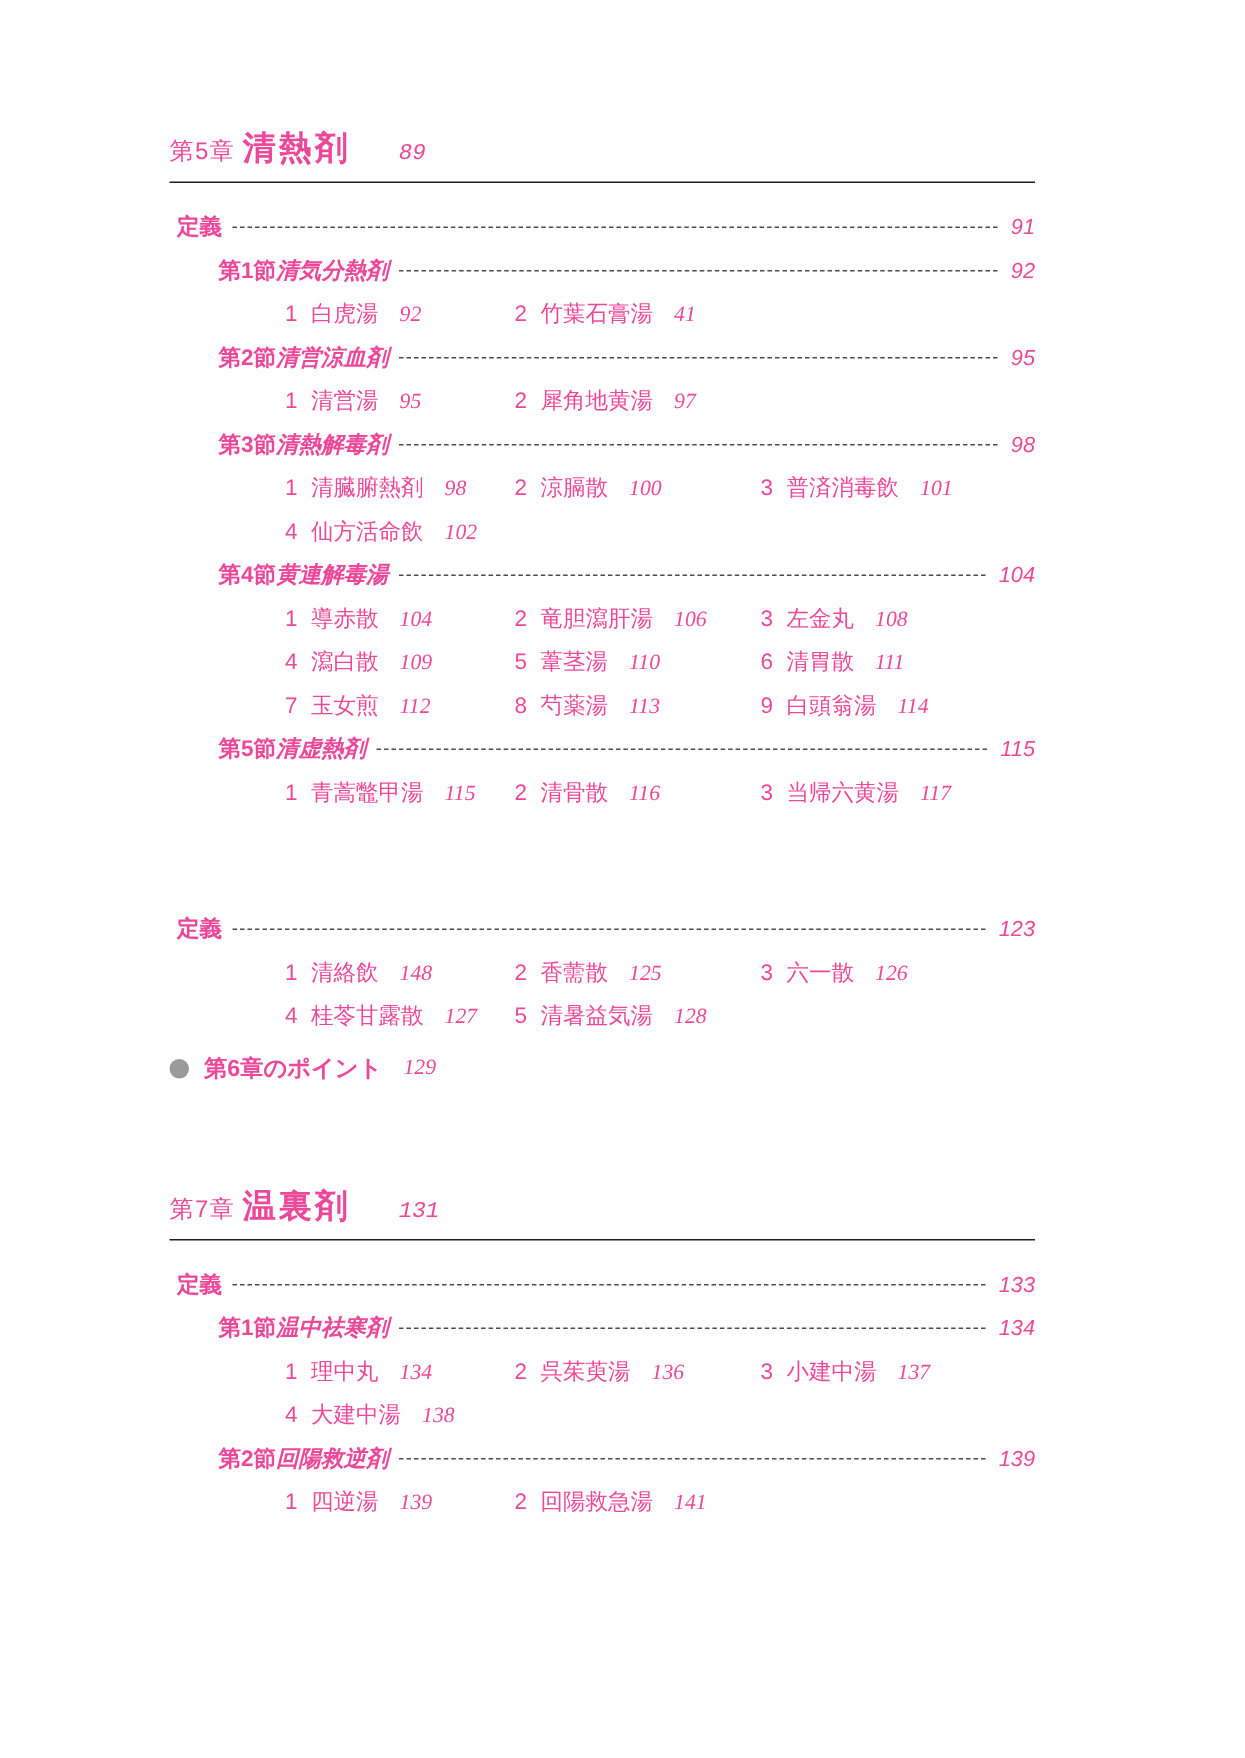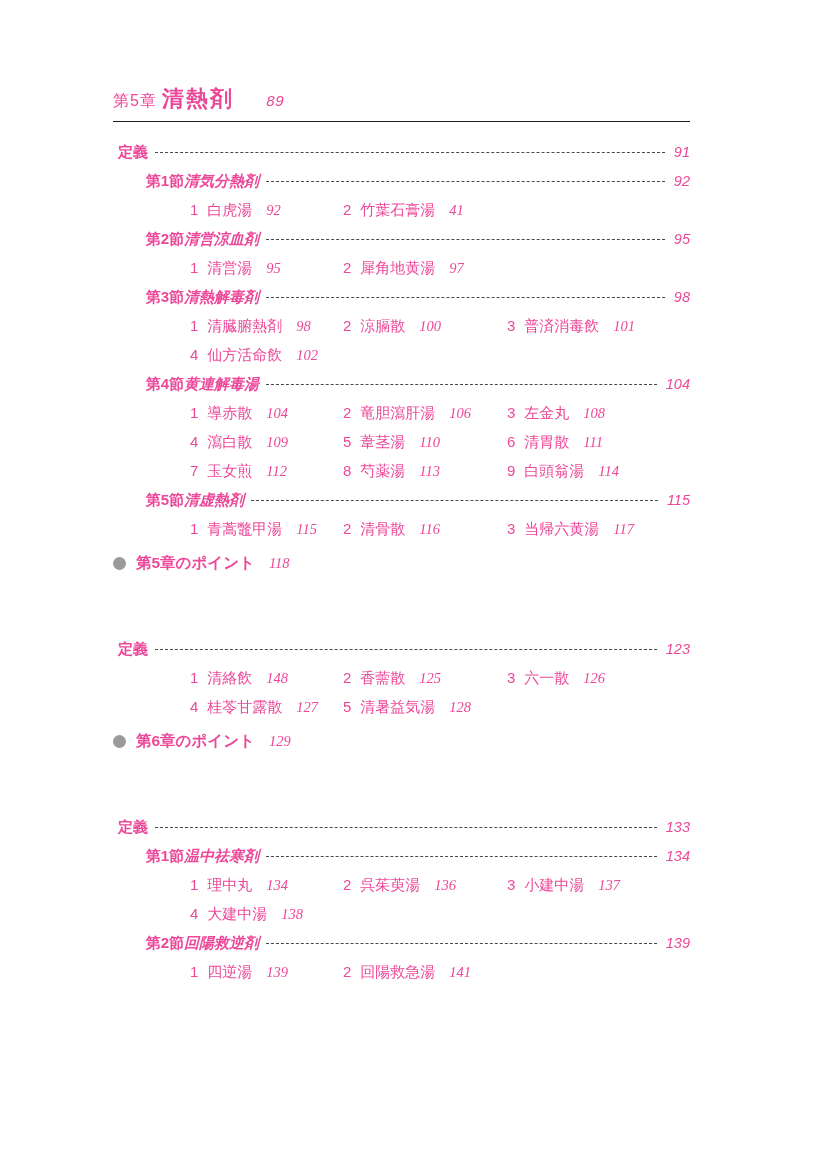--- a/index.html
+++ b/index.html
@@ -216,25 +216,20 @@
             <span class="item-num">2</span>
             <span class="item-name">清骨散</span>
             <span class="item-page">116</span>
           </div>
           <div class="item">
             <span class="item-num">3</span>
             <span class="item-name">当帰六黄湯</span>
             <span class="item-page">117</span>
           </div>
         </div>
-        <div class="point-row">
-          <span class="bullet"></span>
-          <span class="point-label">第5章のポイント</span>
-          <span class="point-page">118</span>
-        </div>
       </div>
     </section>
     <section class="chapter">
       <div class="rows">
         <div class="toc-row">
           <span class="row-label">定義</span>
           <span class="leader"></span>
           <span class="row-page">123</span>
         </div>
         <div class="items-row">
@@ -267,20 +262,25 @@
           </div>
         </div>
         <div class="point-row">
           <span class="bullet"></span>
           <span class="point-label">第6章のポイント</span>
           <span class="point-page">129</span>
         </div>
       </div>
     </section>
     <section class="chapter">
+      <div class="chapter-header">
+        <span class="ch-num">第7章</span>
+        <span class="ch-title">温裏剤</span>
+        <span class="ch-page">131</span>
+      </div>
       <div class="rows">
         <div class="toc-row">
           <span class="row-label">定義</span>
           <span class="leader"></span>
           <span class="row-page">133</span>
         </div>
         <div class="toc-row">
           <span class="row-label has-name">第1節</span>
           <span class="row-name">温中祛寒剤</span>
           <span class="leader"></span>

